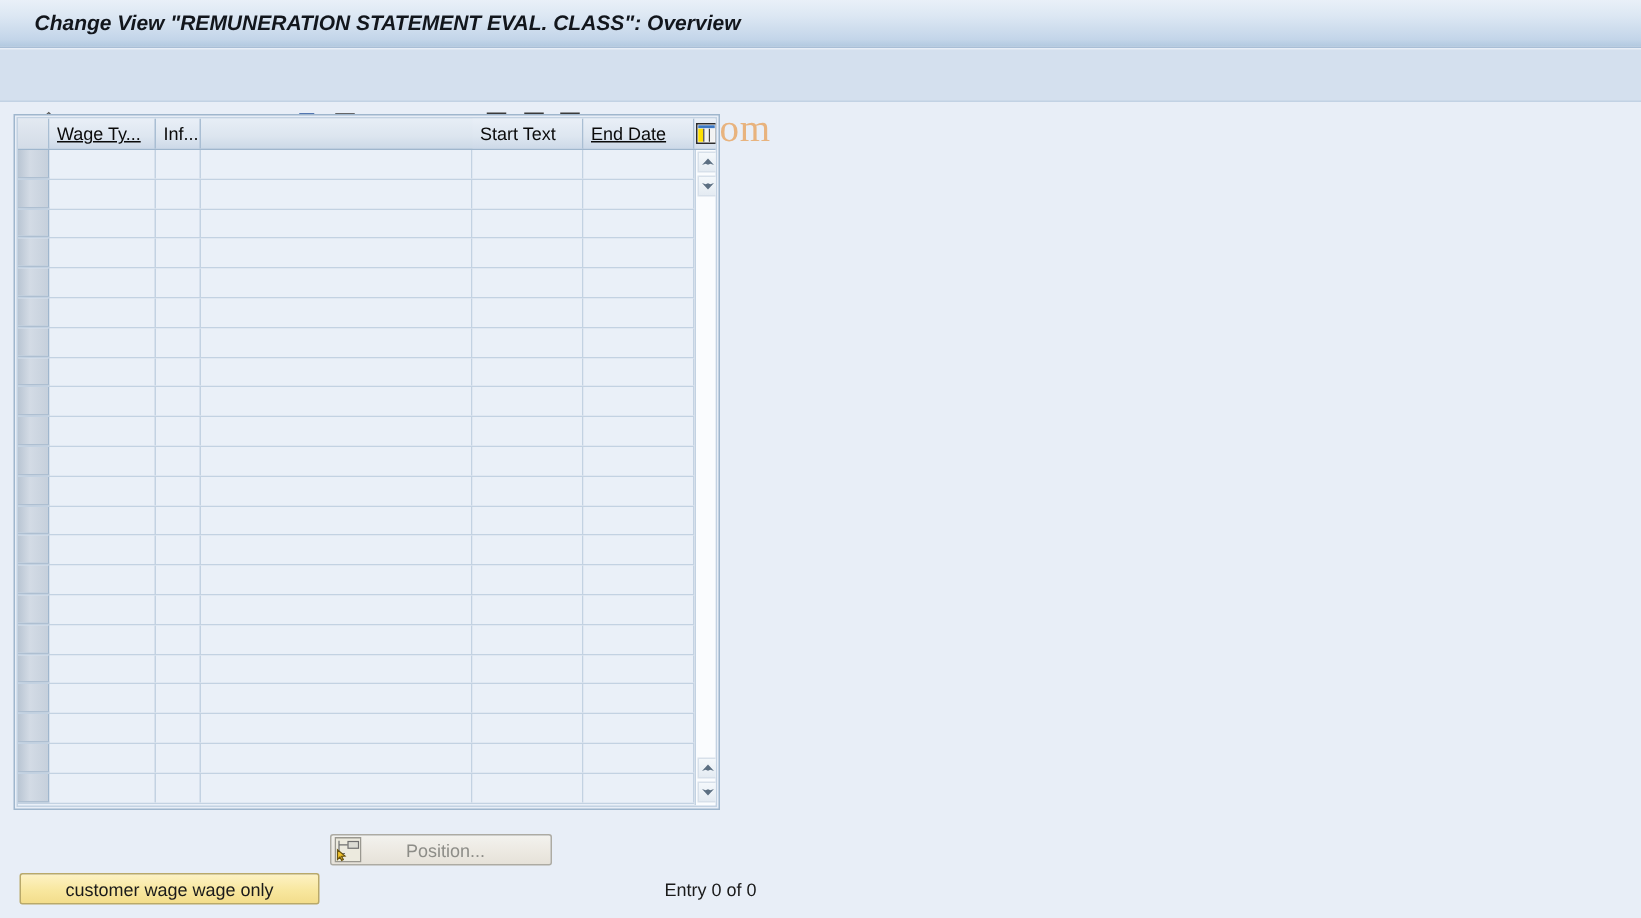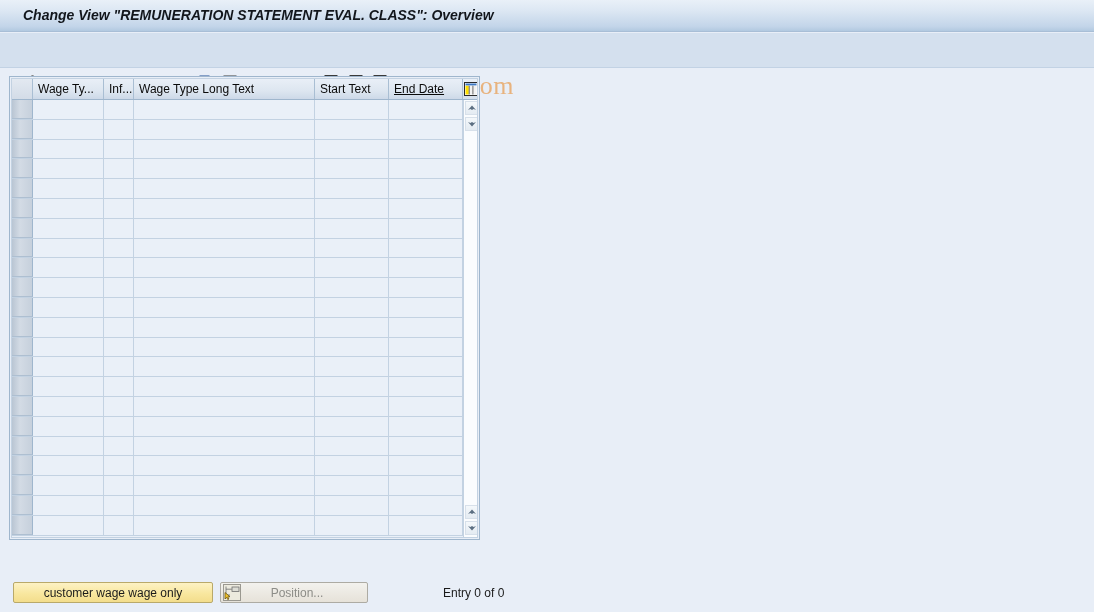--- a/index.html
+++ b/index.html
@@ -213,21 +213,21 @@
     color: #1a1a1a;
     display: flex;
     align-items: center;
     justify-content: center;
     box-sizing: border-box;
     cursor: default;
   }
   #btn-position {
     position: absolute;
     left: 220px;
-    top: 582px;
+    top: 556px;
     width: 148px;
     height: 21px;
     background: linear-gradient(to bottom, #f3f2ee 0%, #ece9e2 55%, #e6e2d9 100%);
     border: 1px solid #adaba3;
     border-radius: 2px;
     box-sizing: border-box;
     display: flex;
     align-items: center;
     cursor: default;
   }
@@ -346,23 +346,22 @@
     </svg>
   </div>
 
 </div>
 
 <div id="table-wrap">
   <div id="table-inner">
 
     <div id="hdr">
       <div class="hcell sel" style="left:0px;width:21px;"></div>
-      <div class="hcell" style="left:21px;width:71px;">Wage Ty...</div>
+      <div class="hcell" style="left:21px;width:71px;text-decoration:underline;">Wage Ty...</div>
       <div class="hcell" style="left:92px;width:30px;">Inf...</div>
-      <div class="hcell" style="left:122px;width:181px;">Wage Type Long Text</div>
       <div class="hcell" style="left:303px;width:74px;">Start Text</div>
       <div class="hcell" style="left:377px;width:74px;text-decoration:underline;">End Date</div>
 
       <div id="colcfg">
         <svg width="14" height="14" viewBox="0 0 14 14">
           <rect x="0.5" y="0.5" width="13" height="13" fill="#ffffff" stroke="#2b2b2b" stroke-width="1"></rect>
           <rect x="1.5" y="1.5" width="11" height="2" fill="#3c78c4"></rect>
           <rect x="1.5" y="3.8" width="3.2" height="8.7" fill="#ffe000"></rect>
           <rect x="5.2" y="3.8" width="3.2" height="8.7" fill="#f2f2f2"></rect>
           <rect x="8.9" y="3.8" width="3.6" height="8.7" fill="#f2f2f2"></rect>

